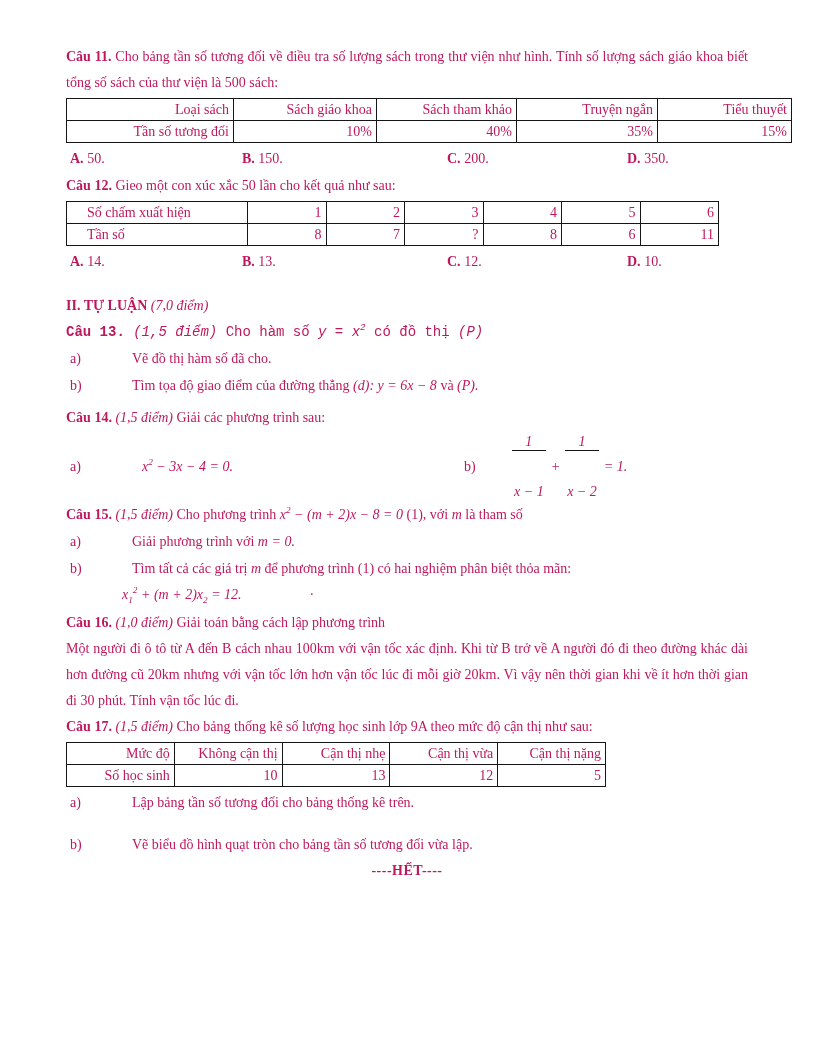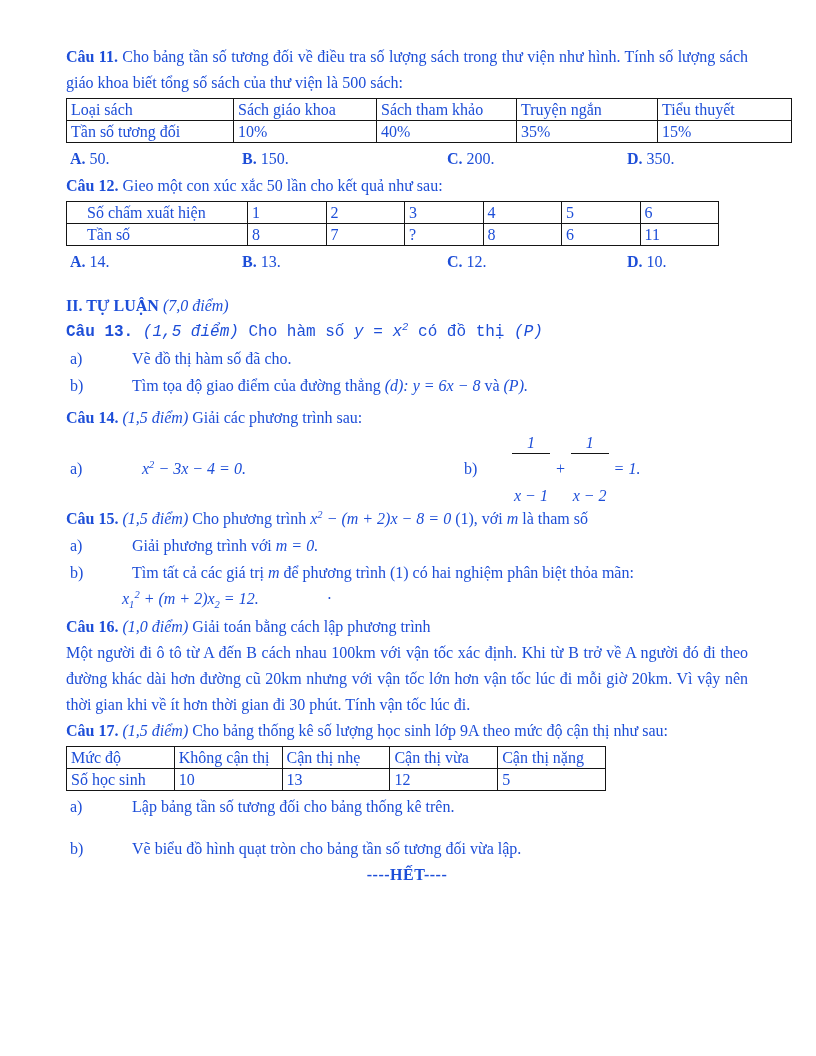--- a/index.html
+++ b/index.html
@@ -1,38 +1,38 @@
 <!DOCTYPE html>
 <html><head>
 <meta charset="utf-8">
 <style>
   html,body { margin:0; padding:0; background:#ffffff; }
   .page {
     position:relative;
     width:816px; height:1056px;
     box-sizing:border-box;
     background:#ffffff;
-    color:#1d4ed8;
+    color:#be185d;
     font-family:"Liberation Serif","DejaVu Serif",serif;
-    font-size:16px;
+    font-size:14px;
     line-height:26px;
     padding:44px 68px 0 66px;
     overflow:hidden;
   }
   .para { margin:0; text-align:justify; }
   .q-label { font-weight:700; }
   .points { font-style:italic; }
   .math { font-style:italic; white-space:nowrap; }
   sup { font-size:66%; line-height:0; vertical-align:super; }
   sub { font-size:66%; line-height:0; vertical-align:sub; }
 
   table.tbl { border-collapse:collapse; table-layout:fixed; margin:2px 0 3px 0; }
   table.tbl td {
     border:1.6px solid #151515;
-    text-align:left;
+    text-align:right;
     padding:0 4px;
     height:21px;
     line-height:21px;
     overflow:hidden;
     white-space:nowrap;
   }
   .tbl-q11 { width:680px; }
   .tbl-q11 td:nth-child(1){ width:158px; }
   .tbl-q11 td:nth-child(2){ width:134px; }
   .tbl-q11 td:nth-child(3){ width:131px;margin-left:20px; }

